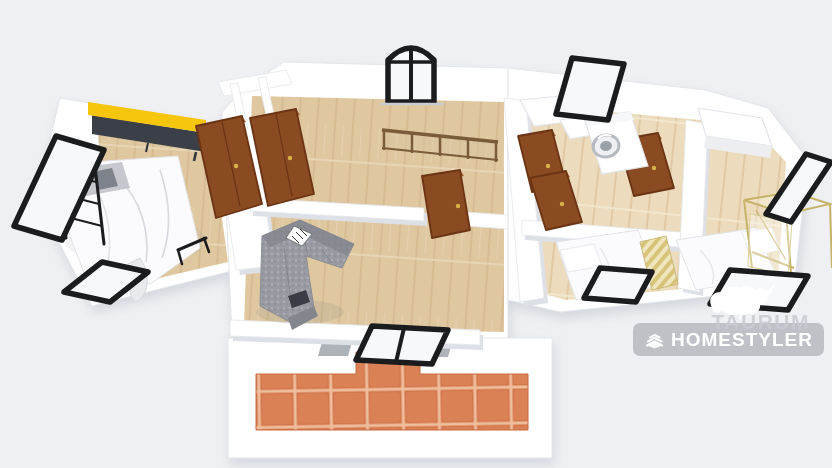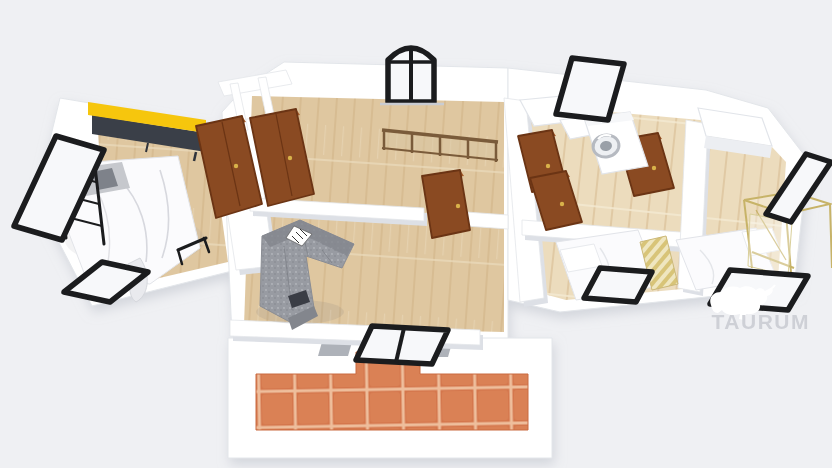--- a/index.html
+++ b/index.html
@@ -282,15 +282,22 @@
 
 <div class="watermark">
   <svg class="bull" viewBox="0 0 72 40">
     <path fill="#ffffff" d="M5,23 C2,15 8,10 15,10 C19,5 27,3 34,6 C39,3 46,4 50,8
       C53,5 58,6 59,10 L66,6 C68,8 66,13 61,14 C62,18 59,22 54,23
       C55,29 48,33 40,32 L38,38 L33,37 L34,32 C27,34 19,33 16,28
       L12,31 C8,31 6,28 5,23 Z"></path>
     <path fill="none" stroke="#ffffff" stroke-width="2" d="M58,11 C63,7 66,8 69,3"></path>
   </svg>
   <div class="brand-top">TAURUM</div>
+  <div class="badge">
+    <svg width="20" height="20" viewBox="0 0 20 20">
+      <path d="M3,15.5 L10.5,11.5 L18,15.5 M4,11.5 L10.5,8 L17.5,11.5 M6,7.5 L10.5,5 L15.5,7.5" stroke="#ffffff" stroke-width="2" fill="none" stroke-linecap="round" stroke-linejoin="round"></path>
+      <path d="M3,15.5 L10.5,18.5 L18,15.5 L10.5,11.5 Z" fill="#ffffff" opacity=".9"></path>
+    </svg>
+    <span class="badge-text">HOMESTYLER</span>
+  </div>
 </div>
 
 </div>
 
 </body></html>

